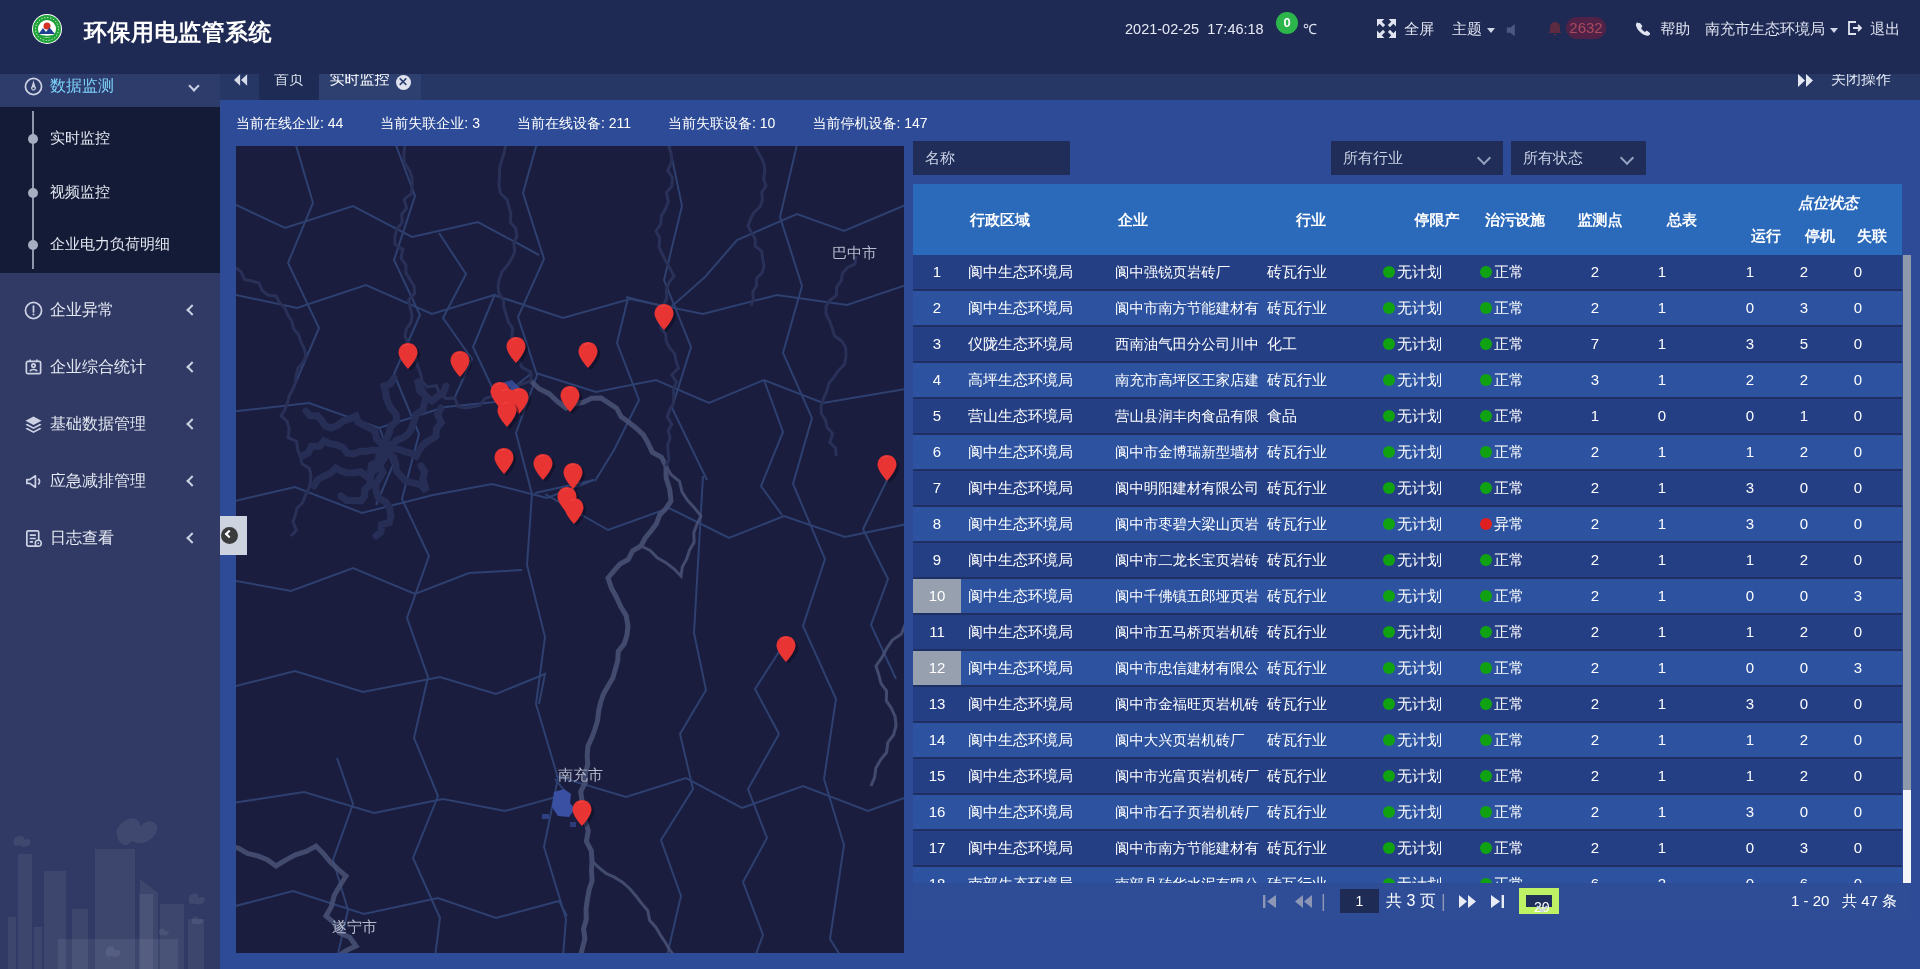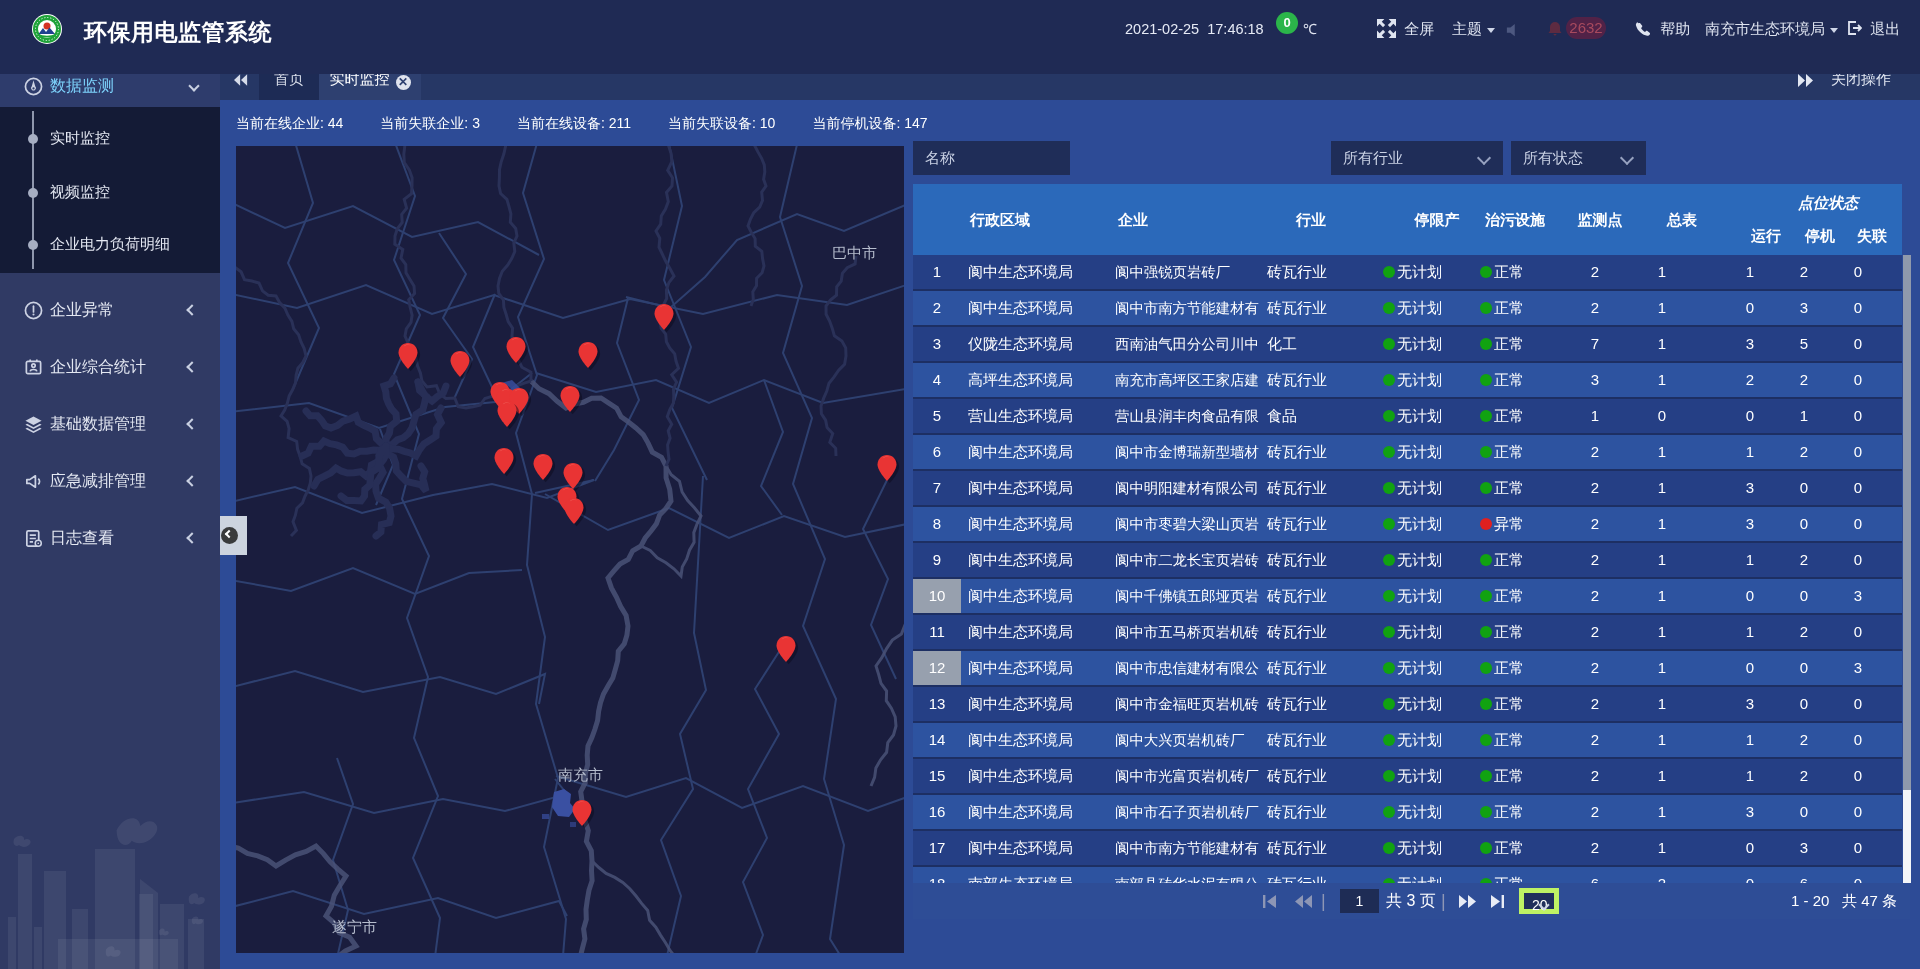--- a/index.html
+++ b/index.html
@@ -79,21 +79,21 @@
 .dot{display:inline-block;width:12px;height:12px;border-radius:50%;background:#11a211;margin-right:2px;vertical-align:-1px;}
 .dot.red{background:#e02020;}
 
 #pager{position:absolute;left:913px;top:883px;width:997px;height:36px;background:#2e4d96;color:#e8ecf5;z-index:5;}
 #pager svg{vertical-align:middle;}
 .pgi{position:absolute;top:0;height:36px;line-height:36px;}
 #pg-total{left:473px;font-size:16px;color:#fff;}
 #pg-input{position:absolute;left:427px;top:6px;width:39px;height:24px;background:#1e2c55;color:#fff;font-size:14px;text-align:center;line-height:24px;}
 #pg-sep1{left:408px;color:#8d96b5;font-size:18px;}
 #pg-sep2{left:528px;color:#8d96b5;font-size:18px;}
-#pg-select{position:absolute;left:606px;top:5px;width:40px;height:26px;background:#202f5c;border:5px solid #bef264;color:#fff;font-size:14px;text-align:left;line-height:24px;padding-left:8px;}
+#pg-select{position:absolute;left:606px;top:5px;width:40px;height:26px;background:#202f5c;border:7px solid #bef264;color:#fff;font-size:14px;text-align:left;line-height:24px;padding-left:8px;}
 #pg-select:after{content:"";position:absolute;right:6px;top:8px;width:6px;height:6px;border-right:2px solid #cfd6e8;border-bottom:2px solid #cfd6e8;transform:rotate(45deg);}
 #pg-right{right:13px;font-size:15px;color:#fff;}
 
 #vtrack{position:absolute;left:1903px;top:255px;width:8px;height:628px;background:#8f99ac;}
 #vthumb{position:absolute;left:1903px;top:790px;width:8px;height:93px;background:#f4f6f9;z-index:6;}
 </style>
 </head>
 <body>
 <div id="app">
 

